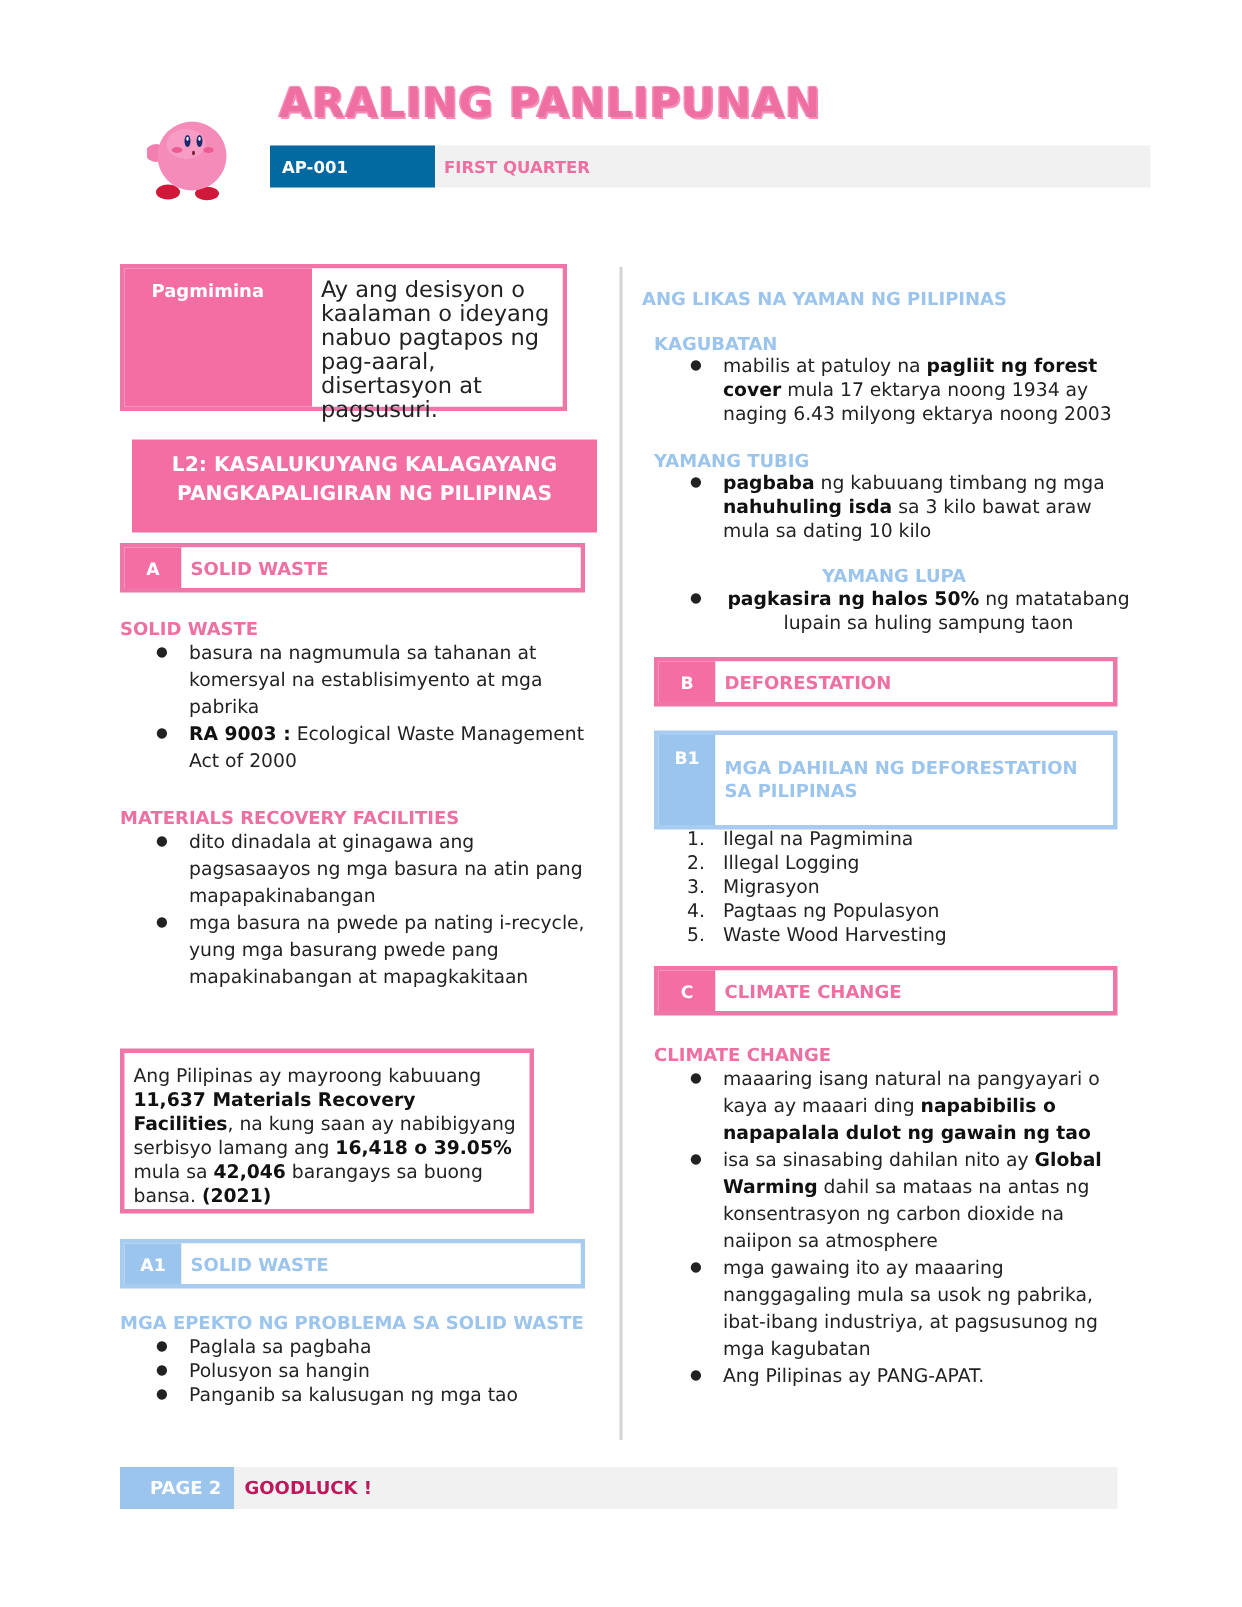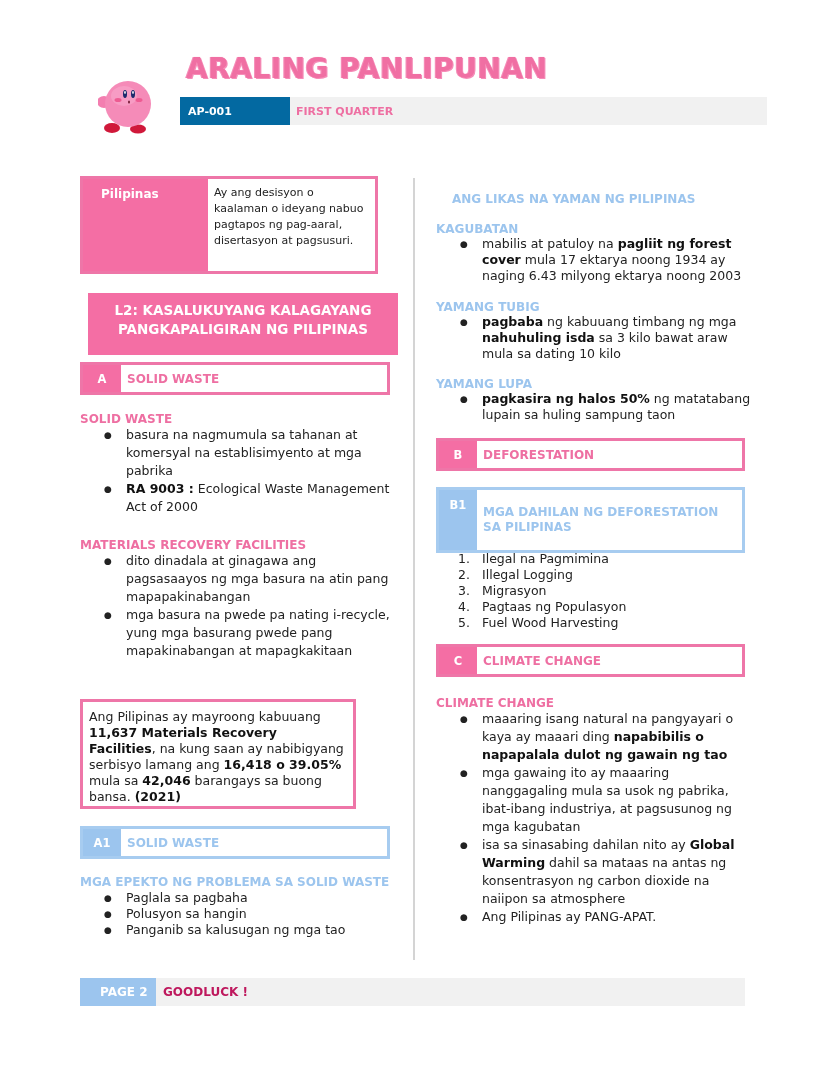--- a/index.html
+++ b/index.html
@@ -18,21 +18,21 @@
   .hdr-bar { left: 180px; top: 97px; width: 587px; height: 28px; background: #f1f1f1; display: flex; align-items: center; }
   .hdr-code { width: 110px; height: 28px; background: #0369a1; color: #fff; font-weight: bold; font-size: 11px; padding-left: 8px; display: flex; align-items: center; }
   .hdr-quarter { color: #ee6fa2; font-weight: bold; font-size: 11px; padding-left: 6px; }
 
   
   .divider { left: 413px; top: 178px; width: 2px; height: 782px; background: #d4d4d4; }
 
   
   .def-box { left: 80px; top: 176px; width: 298px; height: 98px; border: 3px solid #ee76a8; display: flex; }
   .def-term { width: 125px; background: #f46ea4; color: #fff; font-weight: bold; font-size: 12px; padding: 8px 0 0 18px; }
-  .def-text { flex: 1; background: #fff; font-size: 11px; line-height: 16px; padding: 6px 6px 0 6px; color: #222; }
+  .def-text { flex: 1; background: #fff; font-size: 15px; line-height: 16px; padding: 6px 6px 0 6px; color: #222; }
 
   
   .lesson { left: 88px; top: 293px; width: 310px; height: 62px; background: #f46ea4; color: #fff; font-weight: bold; font-size: 13.5px; text-align: center; line-height: 19px; padding-top: 8px; }
 
   
   .tag { height: 33px; display: flex; border: 3px solid; }
   .tag-label { width: 38px; color: #fff; font-weight: bold; font-size: 11.5px; display: flex; align-items: center; justify-content: center; }
   .tag-text { flex: 1; background: #fff; font-weight: bold; font-size: 12px; display: flex; align-items: center; padding-left: 6px; }
   .tag.pink { border-color: #ee76a8; }
   .tag.pink .tag-label { background: #f46ea4; }
@@ -80,21 +80,21 @@
 </svg>
 <div class="abs title">ARALING PANLIPUNAN</div>
 <div class="abs hdr-bar">
   <div class="hdr-code">AP-001</div>
   <div class="hdr-quarter">FIRST QUARTER</div>
 </div>
 
 <div class="abs divider"></div>
 
 <div class="abs def-box">
-  <div class="def-term">Pilipinas</div>
+  <div class="def-term">Pagmimina</div>
   <div class="def-text">Ay ang desisyon o kaalaman o ideyang nabuo pagtapos ng pag-aaral, disertasyon at pagsusuri.</div>
 </div>
 
 <div class="abs lesson">
   <div>L2: KASALUKUYANG KALAGAYANG</div>
   <div>PANGKAPALIGIRAN NG PILIPINAS</div>
 </div>
 
 <div class="abs tag pink" style="left:80px; top:362px; width:310px;">
   <div class="tag-label">A</div>
@@ -128,37 +128,37 @@
 
 <div class="abs" style="left:80px; top:875px; width:320px;">
   <div class="heading blue" style="line-height:15px;">MGA EPEKTO NG PROBLEMA SA SOLID WASTE</div>
   <ul class="bul" style="line-height:16px;">
     <li>Paglala sa pagbaha</li>
     <li>Polusyon sa hangin</li>
     <li>Panganib sa kalusugan ng mga tao</li>
   </ul>
 </div>
 
-<div class="abs heading blue" style="left:452px; top:192px;">ANG LIKAS NA YAMAN NG PILIPINAS</div>
+<div class="abs heading blue" style="left:428px; top:192px;">ANG LIKAS NA YAMAN NG PILIPINAS</div>
 
 <div class="abs" style="left:436px; top:222px; width:320px;">
   <div class="heading blue">KAGUBATAN</div>
   <ul class="bul" style="line-height:16px;">
     <li><span>mabilis at patuloy na </span><b>pagliit ng forest cover</b><span> mula 17 ektarya noong 1934 ay naging 6.43 milyong ektarya noong 2003</span></li>
   </ul>
 </div>
 
 <div class="abs" style="left:436px; top:300px; width:320px;">
   <div class="heading blue">YAMANG TUBIG</div>
   <ul class="bul" style="line-height:16px;">
     <li><b>pagbaba</b><span> ng kabuuang timbang ng mga </span><b>nahuhuling isda</b><span> sa 3 kilo bawat araw mula sa dating 10 kilo</span></li>
   </ul>
 </div>
 
-<div class="abs" style="left:436px; top:377px; width:320px;">
+<div class="abs" style="left:436px; top:377px; width:320px;text-align:center;">
   <div class="heading blue">YAMANG LUPA</div>
   <ul class="bul" style="line-height:16px;">
     <li><b>pagkasira ng halos 50%</b><span> ng matatabang lupain sa huling sampung taon</span></li>
   </ul>
 </div>
 
 <div class="abs tag pink" style="left:436px; top:438px; width:309px;">
   <div class="tag-label">B</div>
   <div class="tag-text">DEFORESTATION</div>
 </div>
@@ -170,35 +170,35 @@
     <span>SA PILIPINAS</span>
   </div>
 </div>
 
 <div class="abs" style="left:436px; top:551px; width:320px;">
   <ol class="num">
     <li><span class="n">1.</span><span>Ilegal na Pagmimina</span></li>
     <li><span class="n">2.</span><span>Illegal Logging</span></li>
     <li><span class="n">3.</span><span>Migrasyon</span></li>
     <li><span class="n">4.</span><span>Pagtaas ng Populasyon</span></li>
-    <li><span class="n">5.</span><span>Fuel Wood Harvesting</span></li>
+    <li><span class="n">5.</span><span>Waste Wood Harvesting</span></li>
   </ol>
 </div>
 
 <div class="abs tag pink" style="left:436px; top:644px; width:309px;">
   <div class="tag-label">C</div>
   <div class="tag-text">CLIMATE CHANGE</div>
 </div>
 
 <div class="abs" style="left:436px; top:696px; width:320px;">
   <div class="heading pink">CLIMATE CHANGE</div>
   <ul class="bul">
     <li><span>maaaring isang natural na pangyayari o kaya ay maaari ding </span><b>napabibilis o napapalala dulot ng gawain ng tao</b></li>
+    <li><span>isa sa sinasabing dahilan nito ay </span><b>Global Warming</b><span> dahil sa mataas na antas ng konsentrasyon ng carbon dioxide na naiipon sa atmosphere</span></li>
     <li>mga gawaing ito ay maaaring nanggagaling mula sa usok ng pabrika, ibat-ibang industriya, at pagsusunog ng mga kagubatan</li>
-    <li><span>isa sa sinasabing dahilan nito ay </span><b>Global Warming</b><span> dahil sa mataas na antas ng konsentrasyon ng carbon dioxide na naiipon sa atmosphere</span></li>
     <li>Ang Pilipinas ay PANG-APAT.</li>
   </ul>
 </div>
 
 <div class="abs foot-bar">
   <div class="foot-page">PAGE 2</div>
   <div class="foot-msg">GOODLUCK !</div>
 </div>
 
 </body></html>

